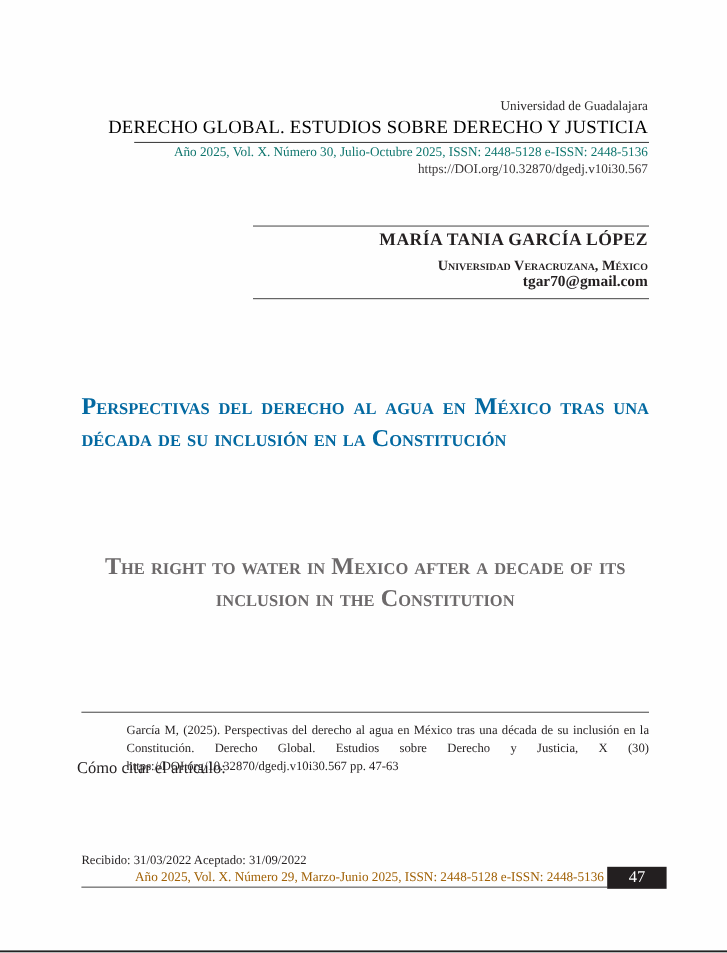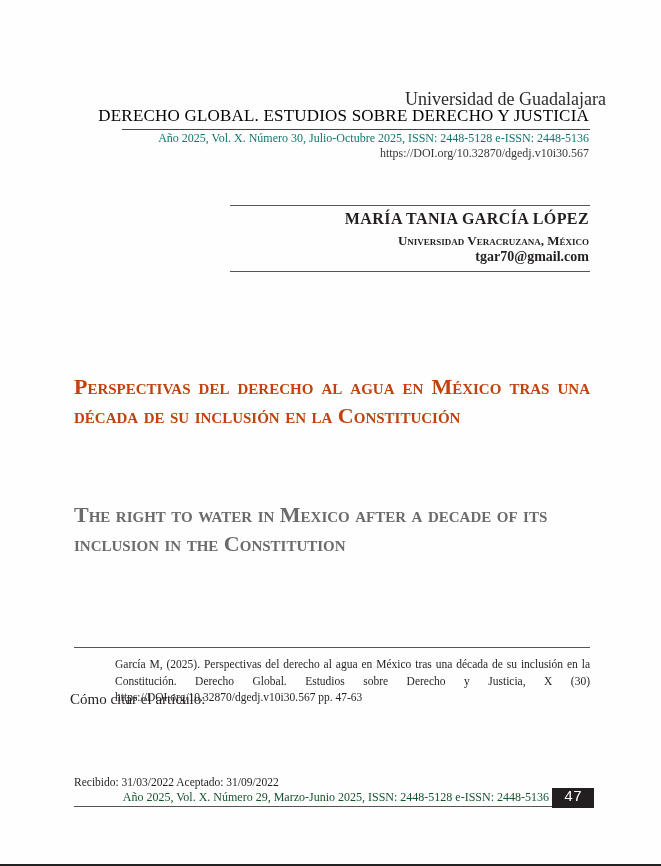--- a/index.html
+++ b/index.html
@@ -1,41 +1,41 @@
 <!DOCTYPE html>
 <html><head>
 <meta charset="utf-8">
 <style>
   html, body { margin:0; padding:0; }
   body { width:661px; height:866px; background:#fefefe; position:relative; overflow:hidden;
          font-family:"Liberation Serif", "DejaVu Serif", serif; color:#231f20; }
-  .abs { position:absolute; }
+  .abs { position:absolute;text-align:center; }
   .right { text-align:right; }
-  .hdr-uni { right:55px; top:89px; font-size:18px; color:#2c2a2b;text-align:right; }
+  .hdr-uni { right:72px; top:89px; font-size:12px; color:#2c2a2b;text-align:right; }
   .hdr-journal { right:72px; top:106px; font-size:17px; letter-spacing:0.2px; color:#000000; }
   .hdr-rule { left:122px; width:468px; top:129px; height:0; border-top:1.5px solid #444; }
   .hdr-issue { right:72px; top:131px; font-size:12px; color:#0f766e; }
   .hdr-doi { right:72px; top:146px; font-size:12px; color:#3a3738;padding-left:38px; }
   .auth-rule1 { left:230px; width:360px; top:205px; border-top:1.5px solid #555; }
   .auth-name { right:72px; top:210px; font-size:16px; font-weight:bold; letter-spacing:0.4px; }
   .auth-inst { right:72px; top:233px; font-size:13px; font-weight:bold; font-variant:small-caps; }
   .auth-mail { right:72px; top:249px; font-size:14px; font-weight:bold; }
   .auth-rule2 { left:230px; width:360px; top:271px; border-top:1.5px solid #555; }
   .title-es { left:74px; width:516px; top:354px; font-size:22px; font-weight:bold; font-variant:small-caps;
-              line-height:29px; text-align:justify; text-align-last:left; color:#c2410c;margin-top:18px; }
+              line-height:29px; text-align:justify; text-align-last:left; color:#0369a1; }
   .title-en { left:74px; width:516px; top:500px; font-size:22px; font-weight:bold; font-variant:small-caps;
               line-height:29px; color:#6d6a6b; }
   .cite-rule { left:74px; width:516px; top:647px; border-top:1.5px solid #555; }
   .cite-label { left:70px; top:653px; font-size:15px;margin-top:38px; }
   .cite-body { left:115px; width:475px; top:656px; font-size:11.5px; line-height:16.5px; text-align:justify; }
   .dates { left:74px; top:745px; font-size:11.5px;margin-top:31px; }
-  .foot-text { right:112px; top:790px; font-size:12px; color:#14532d; }
+  .foot-text { right:112px; top:790px; font-size:12px; color:#a16207; }
   .foot-rule { left:74px; width:478px; top:806px; border-top:1px solid #555; }
-  .foot-page { left:552px; top:788px; width:42px; height:20px; background:#231f20; color:#fff;
-               font-family:Liberation Mono, monospace; font-size:15px; text-align:center; line-height:20px; }
+  .foot-page { left:552px; top:788px; width:54px; height:20px; background:#231f20; color:#fff;
+               font-family:Liberation Serif, serif; font-size:15px; text-align:center; line-height:20px; }
   .bottom-bar { left:0; top:864px; width:661px; height:2px; background:#222; }
 </style>
 </head>
 <body>
 
 <div class="abs right hdr-uni">Universidad de Guadalajara</div>
 <div class="abs right hdr-journal">DERECHO GLOBAL. ESTUDIOS SOBRE  DERECHO Y JUSTICIA</div>
 <div class="abs hdr-rule"></div>
 <div class="abs right hdr-issue">Año 2025, Vol. X. Número 30, Julio-Octubre 2025, ISSN: 2448-5128 e-ISSN: 2448-5136</div>
 <div class="abs right hdr-doi">https://DOI.org/10.32870/dgedj.v10i30.567</div>

